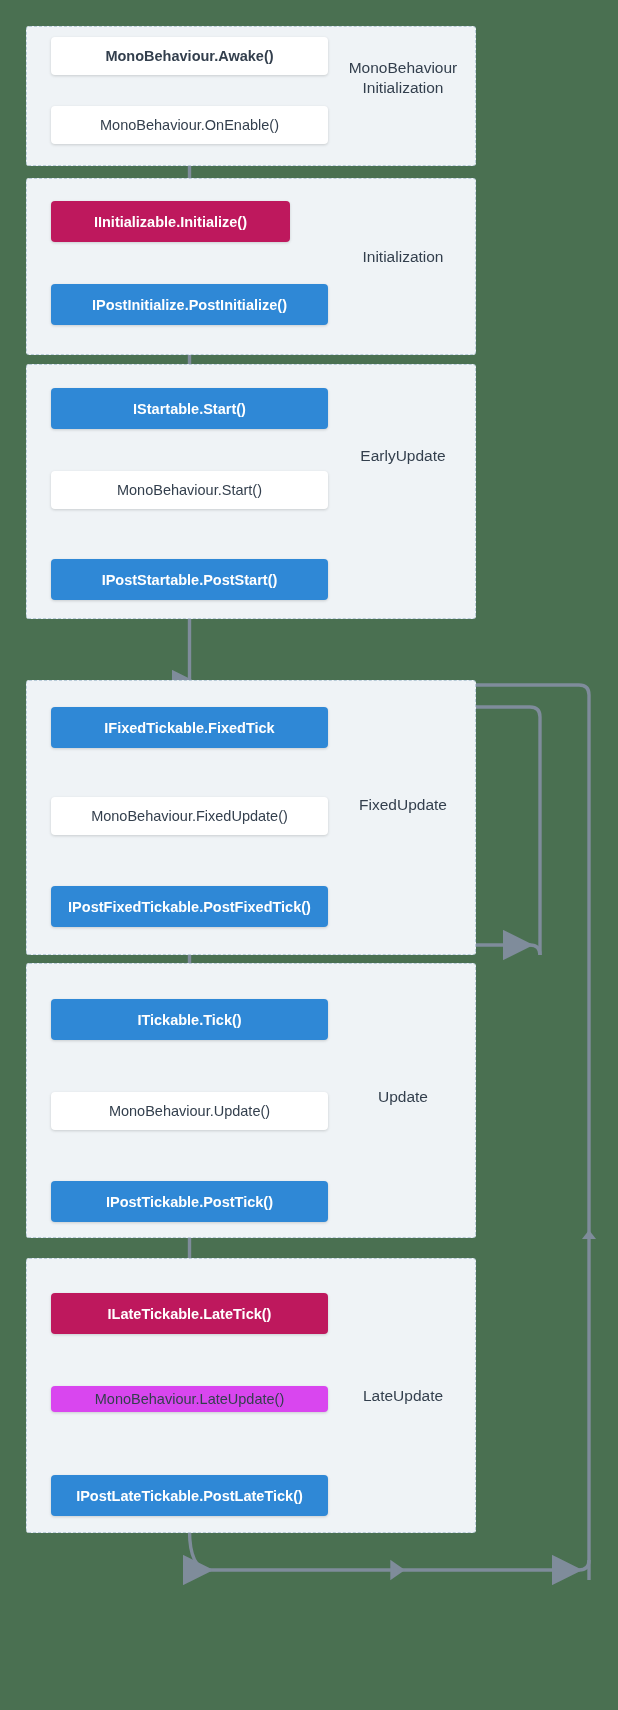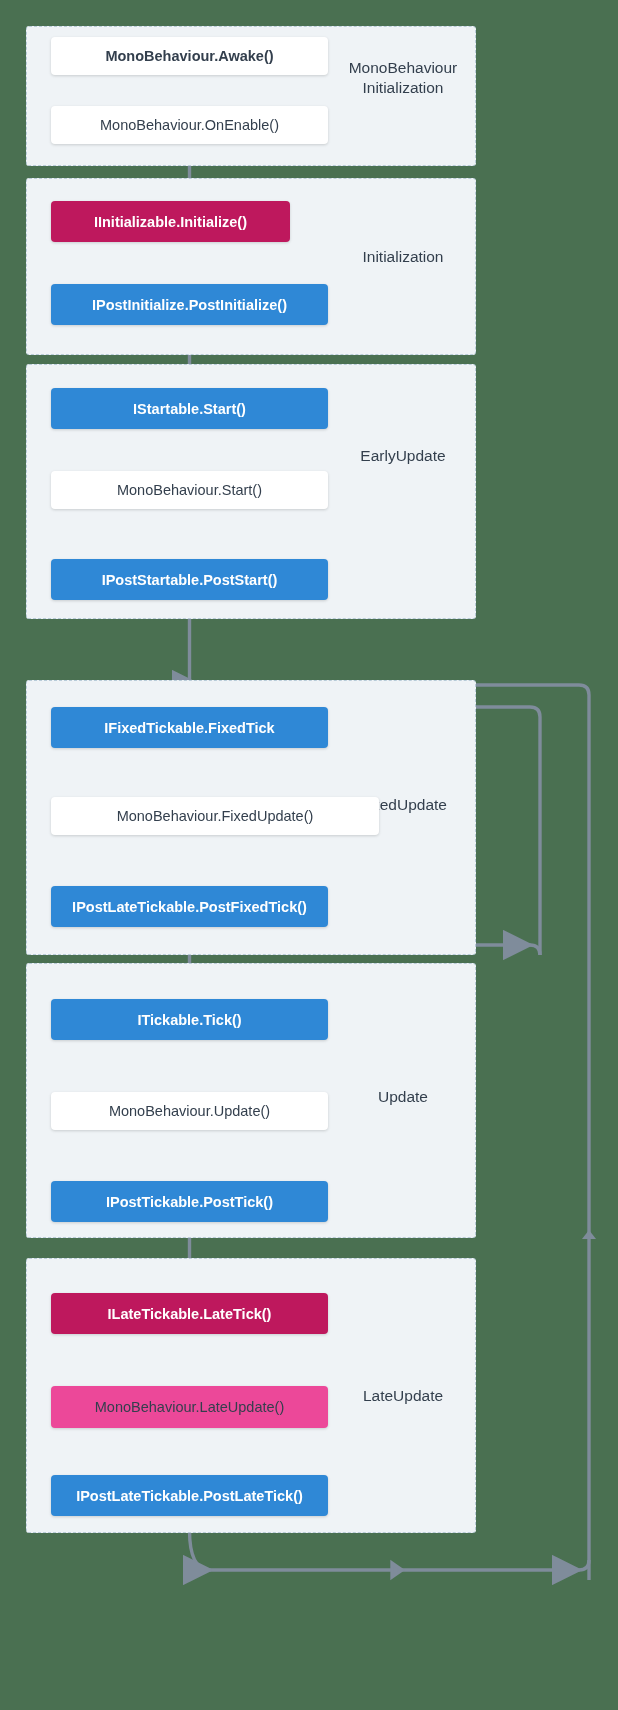--- a/index.html
+++ b/index.html
@@ -123,23 +123,23 @@
     </div>
   <div id="nodes-layer">
       <div class="node mono" style="left: 51px; top: 37px; width: 277px; height: 38px; background: rgb(255, 255, 255); font-weight: bold;">MonoBehaviour.Awake()</div>
       <div class="node mono" style="left: 51px; top: 106px; width: 277px; height: 38px; background: rgb(255, 255, 255);">MonoBehaviour.OnEnable()</div>
       <div class="node iface" style="left: 51px; top: 201px; width: 239px; height: 41px; background: #be185d;">IInitializable.Initialize()</div>
       <div class="node iface" style="left: 51px; top: 284px; width: 277px; height: 41px; background: rgb(47, 136, 214);">IPostInitialize.PostInitialize()</div>
       <div class="node iface" style="left: 51px; top: 388px; width: 277px; height: 41px; background: rgb(47, 136, 214);">IStartable.Start()</div>
       <div class="node mono" style="left: 51px; top: 471px; width: 277px; height: 38px; background: rgb(255, 255, 255);">MonoBehaviour.Start()</div>
       <div class="node iface" style="left: 51px; top: 559px; width: 277px; height: 41px; background: rgb(47, 136, 214);">IPostStartable.PostStart()</div>
       <div class="node iface" style="left: 51px; top: 707px; width: 277px; height: 41px; background: rgb(47, 136, 214);">IFixedTickable.FixedTick</div>
-      <div class="node mono" style="left: 51px; top: 797px; width: 328px; height: 38px; background: rgb(255, 255, 255);">MonoBehaviour.FixedUpdate()</div>
-      <div class="node iface" style="left: 51px; top: 886px; width: 277px; height: 41px; background: rgb(47, 136, 214);">IPostLateTickable.PostFixedTick()</div>
+      <div class="node mono" style="left: 51px; top: 797px; width: 277px; height: 38px; background: rgb(255, 255, 255);">MonoBehaviour.FixedUpdate()</div>
+      <div class="node iface" style="left: 51px; top: 886px; width: 277px; height: 41px; background: rgb(47, 136, 214);">IPostFixedTickable.PostFixedTick()</div>
       <div class="node iface" style="left: 51px; top: 999px; width: 277px; height: 41px; background: rgb(47, 136, 214);">ITickable.Tick()</div>
       <div class="node mono" style="left: 51px; top: 1092px; width: 277px; height: 38px; background: rgb(255, 255, 255);">MonoBehaviour.Update()</div>
       <div class="node iface" style="left: 51px; top: 1181px; width: 277px; height: 41px; background: rgb(47, 136, 214);">IPostTickable.PostTick()</div>
       <div class="node iface" style="left: 51px; top: 1293px; width: 277px; height: 41px; background: #be185d;">ILateTickable.LateTick()</div>
-      <div class="node mono" style="left: 51px; top: 1386px; width: 277px; height: 42px; background: #ec4899;">MonoBehaviour.LateUpdate()</div>
+      <div class="node mono" style="left: 51px; top: 1386px; width: 277px; height: 26px; background: #d946ef;">MonoBehaviour.LateUpdate()</div>
       <div class="node iface" style="left: 51px; top: 1475px; width: 277px; height: 41px; background: rgb(47, 136, 214);">IPostLateTickable.PostLateTick()</div>
     </div>
 
 </div>
 
 </body></html>

